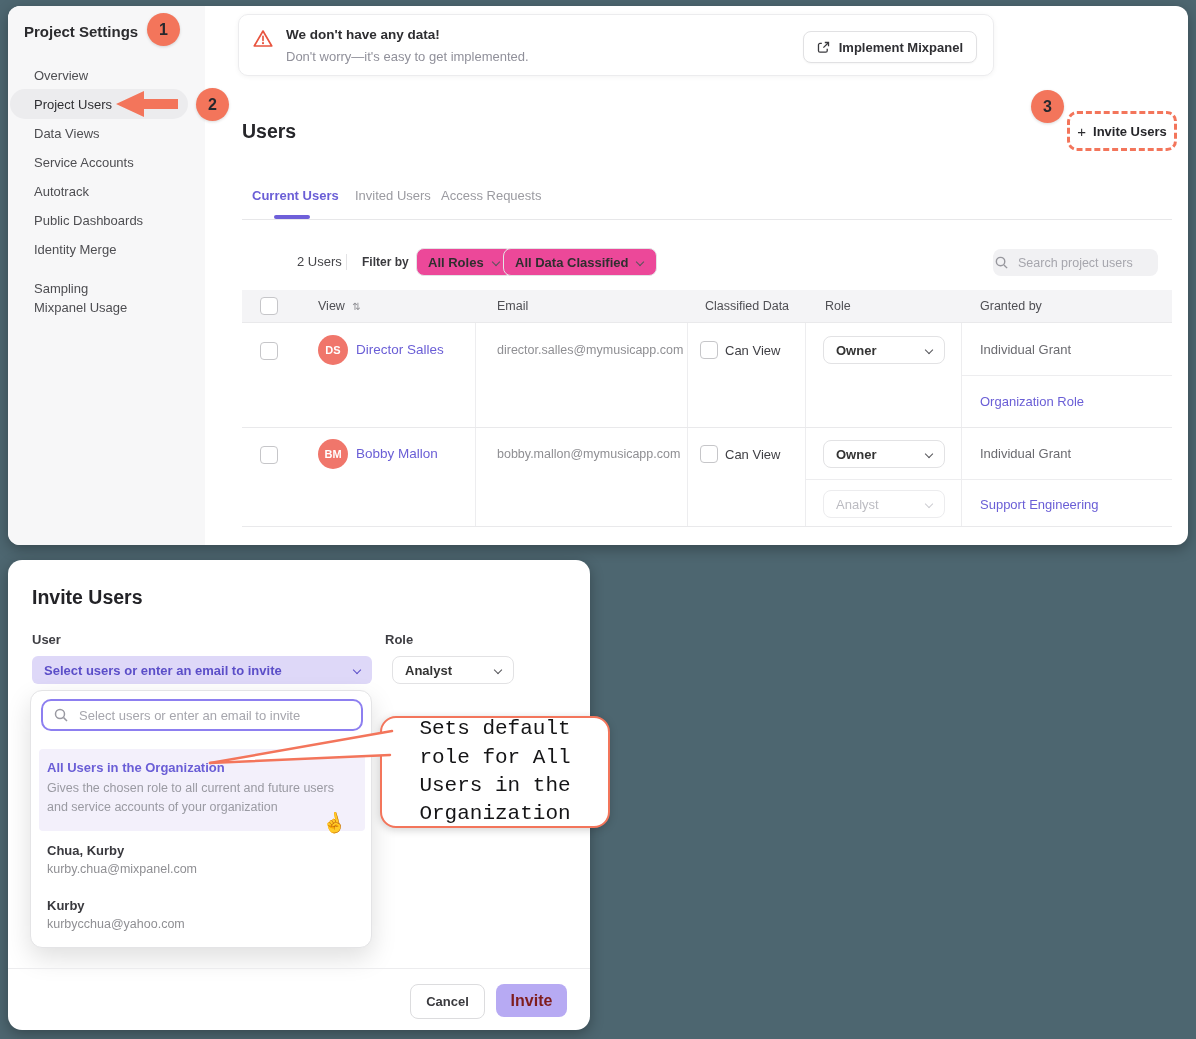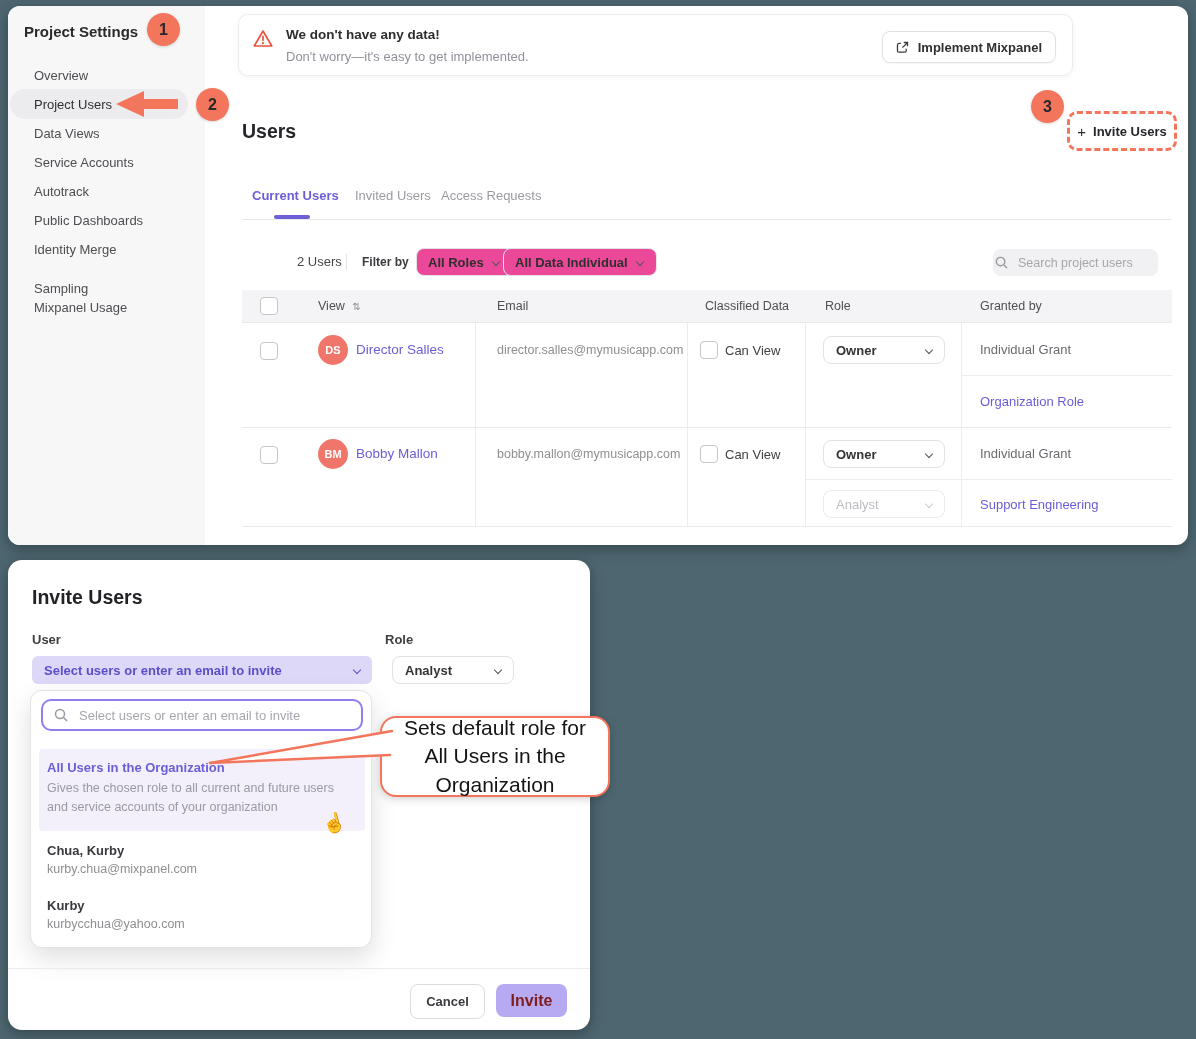--- a/index.html
+++ b/index.html
@@ -51,21 +51,21 @@
       <div class="side-item" style="top:268px;">Sampling</div>
       <div class="side-item" style="top:287px;">Mixpanel Usage</div>
     </div>
 
     <svg class="abs" style="left:108px;top:84px;" width="64" height="28" viewBox="0 0 64 28">
       <polygon points="0,14 28,1 28,9 62,9 62,19 28,19 28,27" fill="#f3755b"></polygon>
     </svg>
     <div class="badge" style="left:139px;top:7px;">1</div>
     <div class="badge" style="left:188px;top:82px;">2</div>
 
-    <div class="abs" style="left:230px;top:8px;width:835px;height:62px;border:1px solid #ececee;border-radius:10px;
+    <div class="abs" style="left:230px;top:8px;width:756px;height:62px;border:1px solid #ececee;border-radius:10px;
                 box-shadow:0 1px 5px rgba(0,0,0,.05);background:#fff;box-sizing:border-box;">
       <svg class="abs" style="left:14px;top:14px;" width="20" height="19" viewBox="0 0 24 22" fill="none">
         <path d="M12 2 L22.5 20 H1.5 Z" stroke="#e8543f" stroke-width="2" stroke-linejoin="round"></path>
         <line x1="12" y1="8.5" x2="12" y2="13.5" stroke="#e8543f" stroke-width="2" stroke-linecap="round"></line>
         <circle cx="12" cy="16.6" r="1.3" fill="#e8543f"></circle>
       </svg>
       <div class="txt" style="left:47px;top:12px;font-size:13.5px;font-weight:700;color:#2e2e31;">We don't have any data!</div>
       <div class="txt" style="left:47px;top:34px;font-size:13px;color:#90909a;">Don't worry—it's easy to get implemented.</div>
       <div class="abs" style="right:16px;top:16px;height:30px;display:flex;align-items:center;gap:9px;padding:0 13px;
                   border:1px solid #e1e1e3;border-radius:8px;background:#fff;box-shadow:0 1px 2px rgba(0,0,0,.04);">
@@ -95,21 +95,21 @@
     </div>
 
     <div class="txt" style="left:289px;top:242px;height:28px;line-height:28px;font-size:13px;color:#46464a;">2 Users</div>
     <div class="abs" style="left:338px;top:248px;width:1px;height:16px;background:#e3e3e5;"></div>
     <div class="txt" style="left:354px;top:242px;height:28px;line-height:28px;font-size:12px;font-weight:700;color:#3a3a3e;">Filter by</div>
     <div class="pill" style="left:408px;top:242px;">
       <span style="font-weight:700;">All Roles</span>
       <span class="chev" style="color:#55555a;"></span>
     </div>
     <div class="pill" style="left:495px;top:242px;">
-      <span style="font-weight:700;">All Data Individual</span>
+      <span style="font-weight:700;">All Data Classified</span>
       <span class="chev" style="color:#55555a;"></span>
     </div>
     <div class="abs" style="left:985px;top:243px;width:165px;height:27px;background:#f1f1f3;border-radius:8px;
                 display:flex;align-items:center;padding:0 1px;box-sizing:border-box;gap:7px;">
       <svg width="15" height="15" viewBox="0 0 16 16" fill="none" stroke="#97979d" stroke-width="1.5">
         <circle cx="7" cy="7" r="4.5"></circle>
           <line x1="10.6" y1="10.6" x2="14" y2="14"></line>
       </svg>
       <input style="border: none; outline: none; background: transparent; font-size: 12.5px; color: rgb(85, 85, 90); width: 125px;" placeholder="Search project users">
     </div>
@@ -212,23 +212,23 @@
     <div class="abs" style="left:402px;top:424px;width:73px;height:33px;border:1px solid #dcdcde;border-radius:8px;
                 display:flex;align-items:center;justify-content:center;background:#fff;">
       <span style="font-size:13px;font-weight:700;color:#3a3a3e;">Cancel</span>
     </div>
     <div class="abs" style="left:488px;top:424px;width:71px;height:33px;border-radius:8px;background:#b7aaf3;
                 display:flex;align-items:center;justify-content:center;">
       <span style="font-size:16px;font-weight:700;color:#7f1d1d;">Invite</span>
     </div>
   </div>
 
-  <div class="abs" style="left:380px;top:716px;width:230px;height:81px;background:#fff;border:2.5px solid #f3755b;
+  <div class="abs" style="left:380px;top:716px;width:230px;height:112px;background:#fff;border:2.5px solid #f3755b;
               border-radius:16px;box-shadow:0 2px 8px rgba(0,0,0,.18);box-sizing:border-box;
-              display:flex;align-items:center;justify-content:center;">
+              display:flex;align-items:center;justify-content:center;font-family:Liberation Mono, monospace;">
     <div style="width:198px;text-align:center;font-size:21px;line-height:1.35;color:#141416;">Sets default role for All Users in the Organization</div>
   </div>
   <svg class="abs" style="left:200px;top:718px;pointer-events:none;" width="200" height="56" viewBox="0 0 200 56">
     <polygon points="10,45 192,13 192,37" fill="#ffffff"></polygon>
     <line x1="10" y1="45" x2="192" y2="13" stroke="#f3755b" stroke-width="2.5" stroke-linecap="round"></line>
     <line x1="10" y1="45" x2="190" y2="37" stroke="#f3755b" stroke-width="2.5" stroke-linecap="round"></line>
   </svg>
 
 </div>
 

